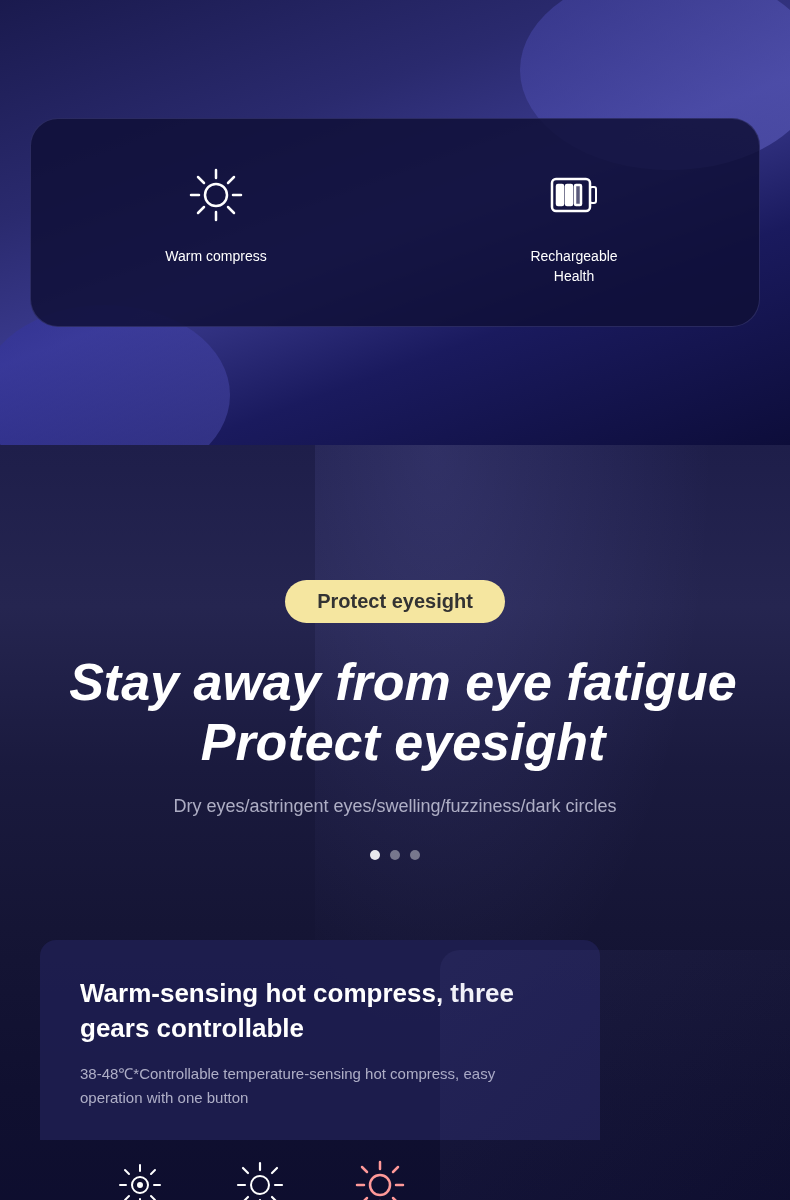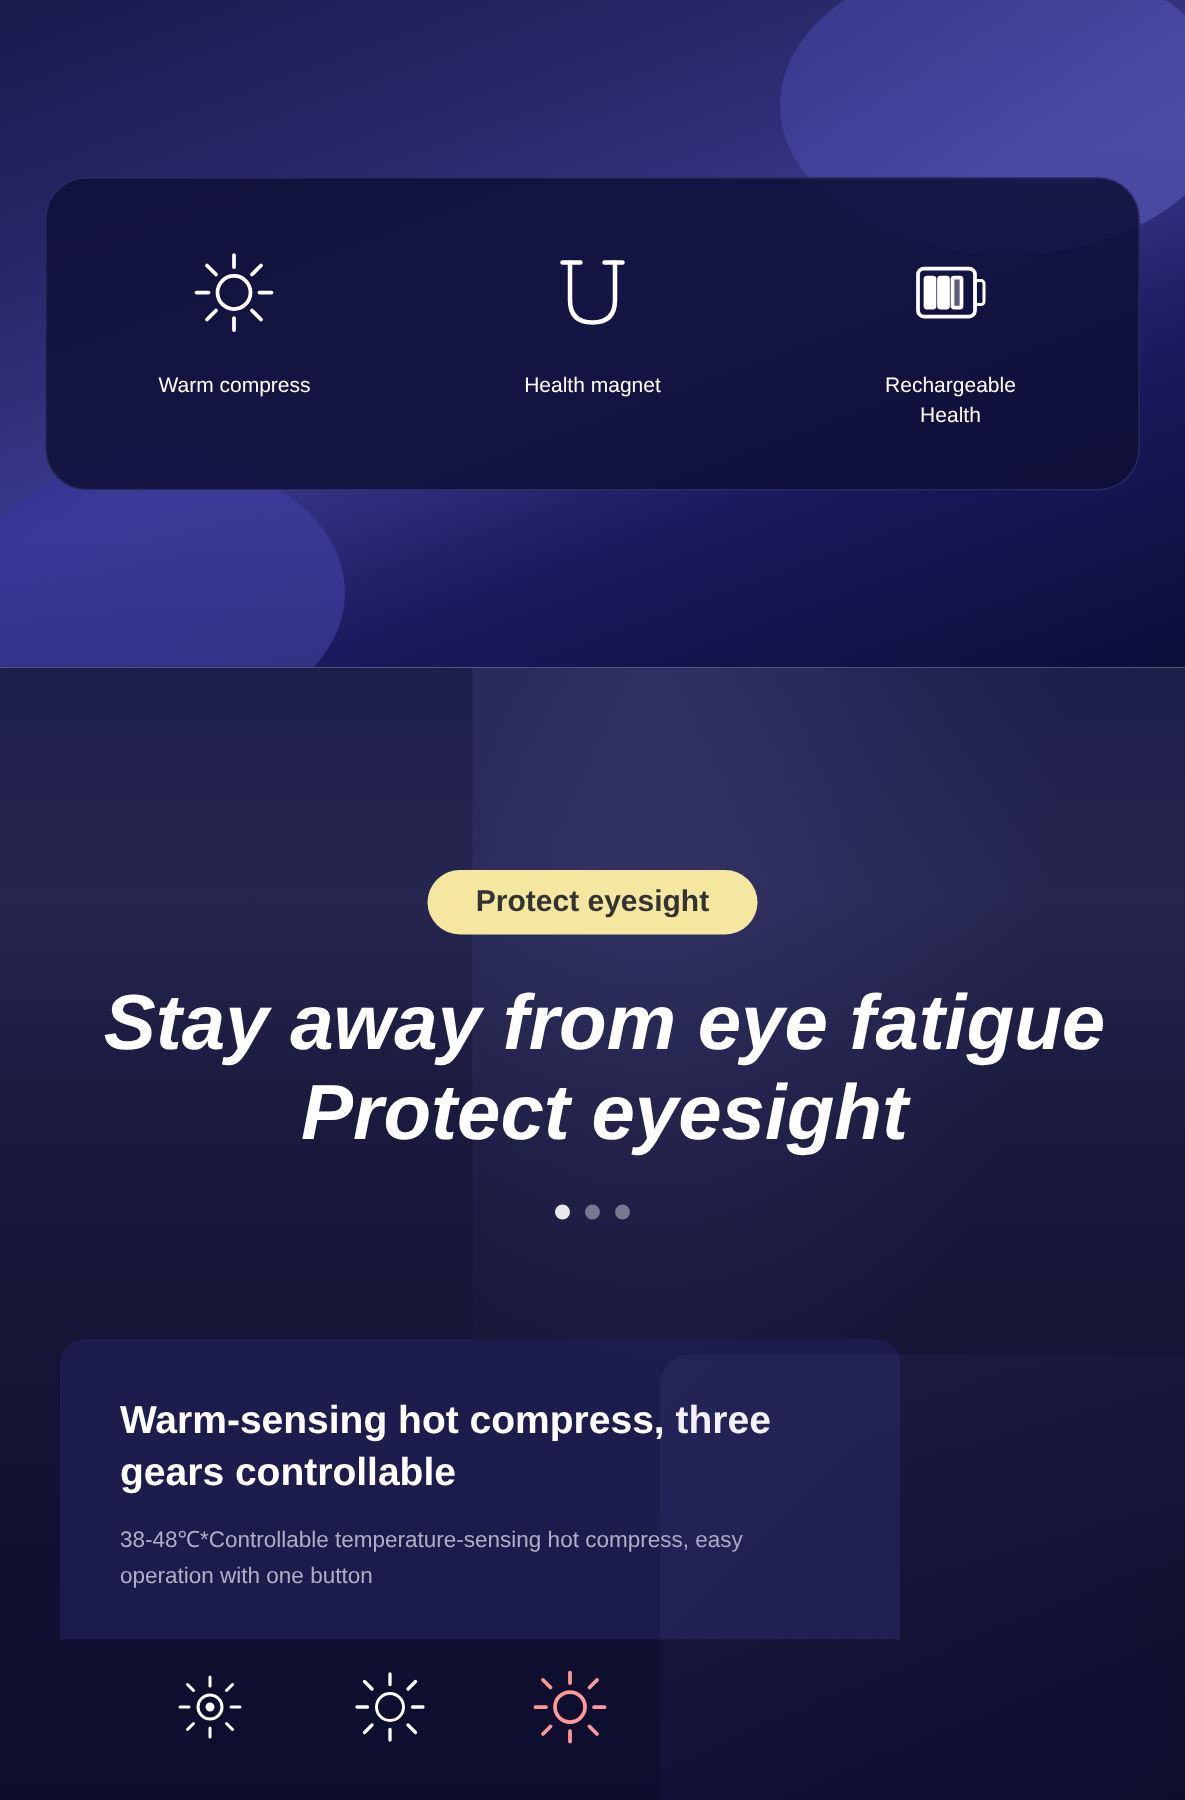--- a/index.html
+++ b/index.html
@@ -251,33 +251,20 @@
           <line x1="12" y1="12" x2="18" y2="18" stroke="white" stroke-width="2.5" stroke-linecap="round"></line>
           <line x1="42" y1="42" x2="48" y2="48" stroke="white" stroke-width="2.5" stroke-linecap="round"></line>
           <line x1="48" y1="12" x2="42" y2="18" stroke="white" stroke-width="2.5" stroke-linecap="round"></line>
           <line x1="18" y1="42" x2="12" y2="48" stroke="white" stroke-width="2.5" stroke-linecap="round"></line>
         </svg>
       </div>
       <span class="feature-label">Warm compress</span>
     </div>
 
 
-    <div class="feature-item">
-      <div class="feature-icon">
-        <svg viewBox="0 0 60 60" xmlns="http://www.w3.org/2000/svg">
-
-          <path d="M15 10 L15 35 Q15 50 30 50 Q45 50 45 35 L45 10" stroke="white" stroke-width="3" fill="none" stroke-linecap="round"></path>
-
-          <line x1="10" y1="10" x2="22" y2="10" stroke="white" stroke-width="3" stroke-linecap="round"></line>
-
-          <line x1="38" y1="10" x2="50" y2="10" stroke="white" stroke-width="3" stroke-linecap="round"></line>
-        </svg>
-      </div>
-      <span class="feature-label">Health magnet</span>
-    </div>
 
 
     <div class="feature-item">
       <div class="feature-icon">
         <svg viewBox="0 0 60 60" xmlns="http://www.w3.org/2000/svg">
 
           <rect x="8" y="14" width="38" height="32" rx="4" stroke="white" stroke-width="2.5" fill="none"></rect>
 
           <rect x="46" y="22" width="6" height="16" rx="2" stroke="white" stroke-width="2" fill="none"></rect>
 
@@ -299,20 +286,21 @@
 
     <div style="display:flex; justify-content:center; padding-top:65px;">
       <span class="protect-badge">Protect eyesight</span>
     </div>
 
     <div class="main-title">
       <div>Stay away from eye fatigue</div>
       <div>Protect eyesight</div>
     </div>
 
+    <p class="subtitle">Dry eyes/astringent eyes/swelling/fuzziness/dark circles</p>
 
     <div class="dots">
       <div class="dot active"></div>
       <div class="dot"></div>
       <div class="dot"></div>
     </div>
 
     <div class="product-section">
       <div class="product-image-area"></div>
       <div class="product-text-box">

